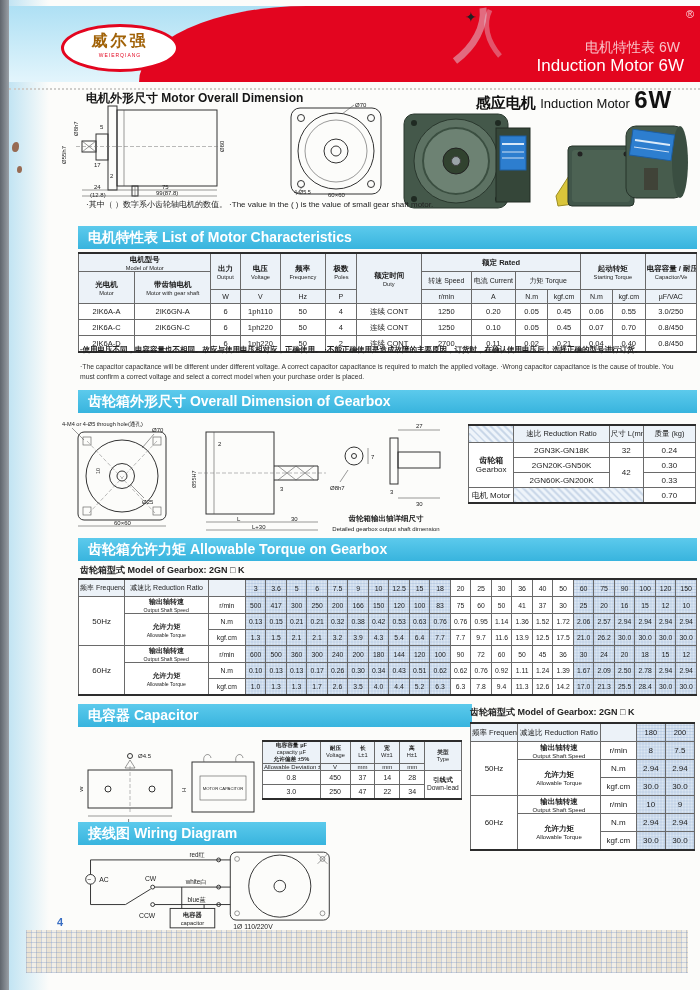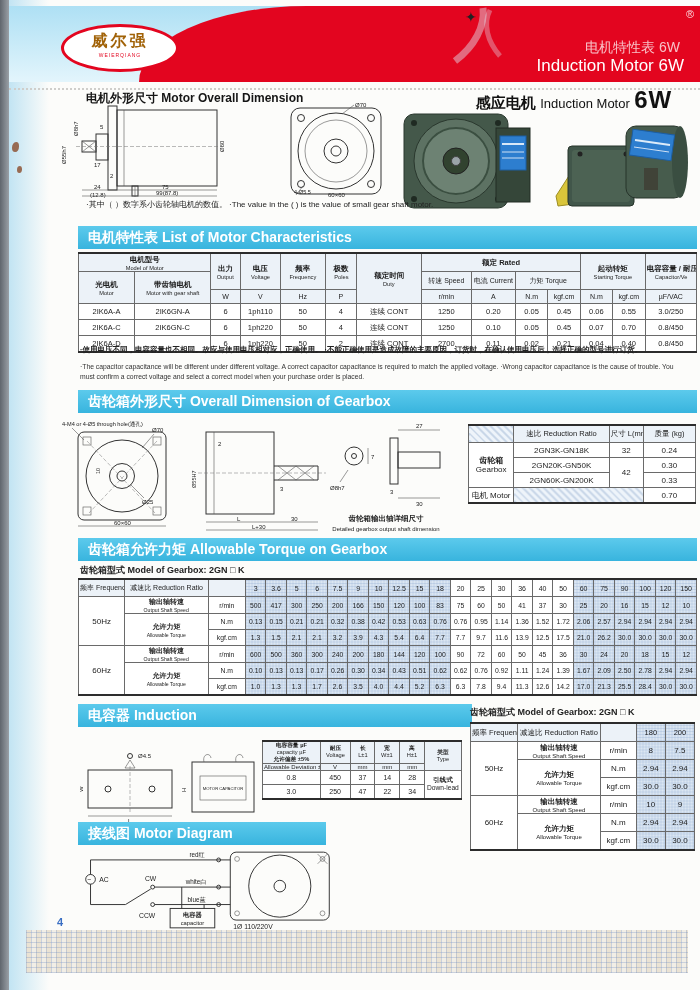--- a/index.html
+++ b/index.html
@@ -631,21 +631,21 @@
           <td class="shade">17.0</td>
           <td class="shade">21.3</td>
           <td class="shade">25.5</td>
           <td class="shade">28.4</td>
           <td class="shade">30.0</td>
           <td class="shade">30.0</td>
         </tr>
   </tbody>
     </table>
 
-  <div class="banner" style="left:78px;top:704px;width:384px;">电容器 Induction</div>
+  <div class="banner" style="left:78px;top:704px;width:384px;">电容器 Capacitor</div>
 
   <svg style="left:80px;top:742px;" width="185" height="82" viewBox="0 0 185 82">
     <rect x="8" y="28" width="84" height="38" class="oline"></rect>
     <circle cx="28" cy="47" r="3" class="oline"></circle>
       <circle cx="72" cy="47" r="3" class="oline"></circle>
     <line x1="50" y1="24" x2="50" y2="70" class="dash"></line>
     <polygon points="50,18 45,26 55,26" class="dline"></polygon>
     <circle cx="50" cy="14" r="2.5" class="oline"></circle>
     <text x="58" y="16" font-size="6">Ø4.5</text>
     <text x="3" y="50" font-size="6" transform="rotate(-90 3 50)">W</text>
@@ -787,21 +787,21 @@
       <td class="shade">2.94</td>
     </tr>
     <tr>
       <td>kgf.cm</td>
       <td class="shade">30.0</td>
       <td class="shade">30.0</td>
     </tr>
   </tbody>
     </table>
 
-  <div class="banner" style="left:78px;top:822px;width:238px;">接线图 Motor Diagram</div>
+  <div class="banner" style="left:78px;top:822px;width:238px;">接线图 Wiring Diagram</div>
 
   <svg style="left:75px;top:850px;" width="330" height="80" viewBox="0 0 340 82">
     <circle cx="16" cy="30" r="5" class="oline"></circle>
     <text x="12.5" y="33" font-size="7">~</text>
     <text x="25" y="33" font-size="7">AC</text>
     <line x1="16" y1="25" x2="16" y2="10" class="oline"></line>
     <line x1="16" y1="10" x2="160" y2="10" class="oline"></line>
     <line x1="16" y1="35" x2="16" y2="56" class="oline"></line>
     <line x1="16" y1="56" x2="52" y2="56" class="oline"></line>
     <line x1="52" y1="56" x2="78" y2="40" class="oline"></line>

